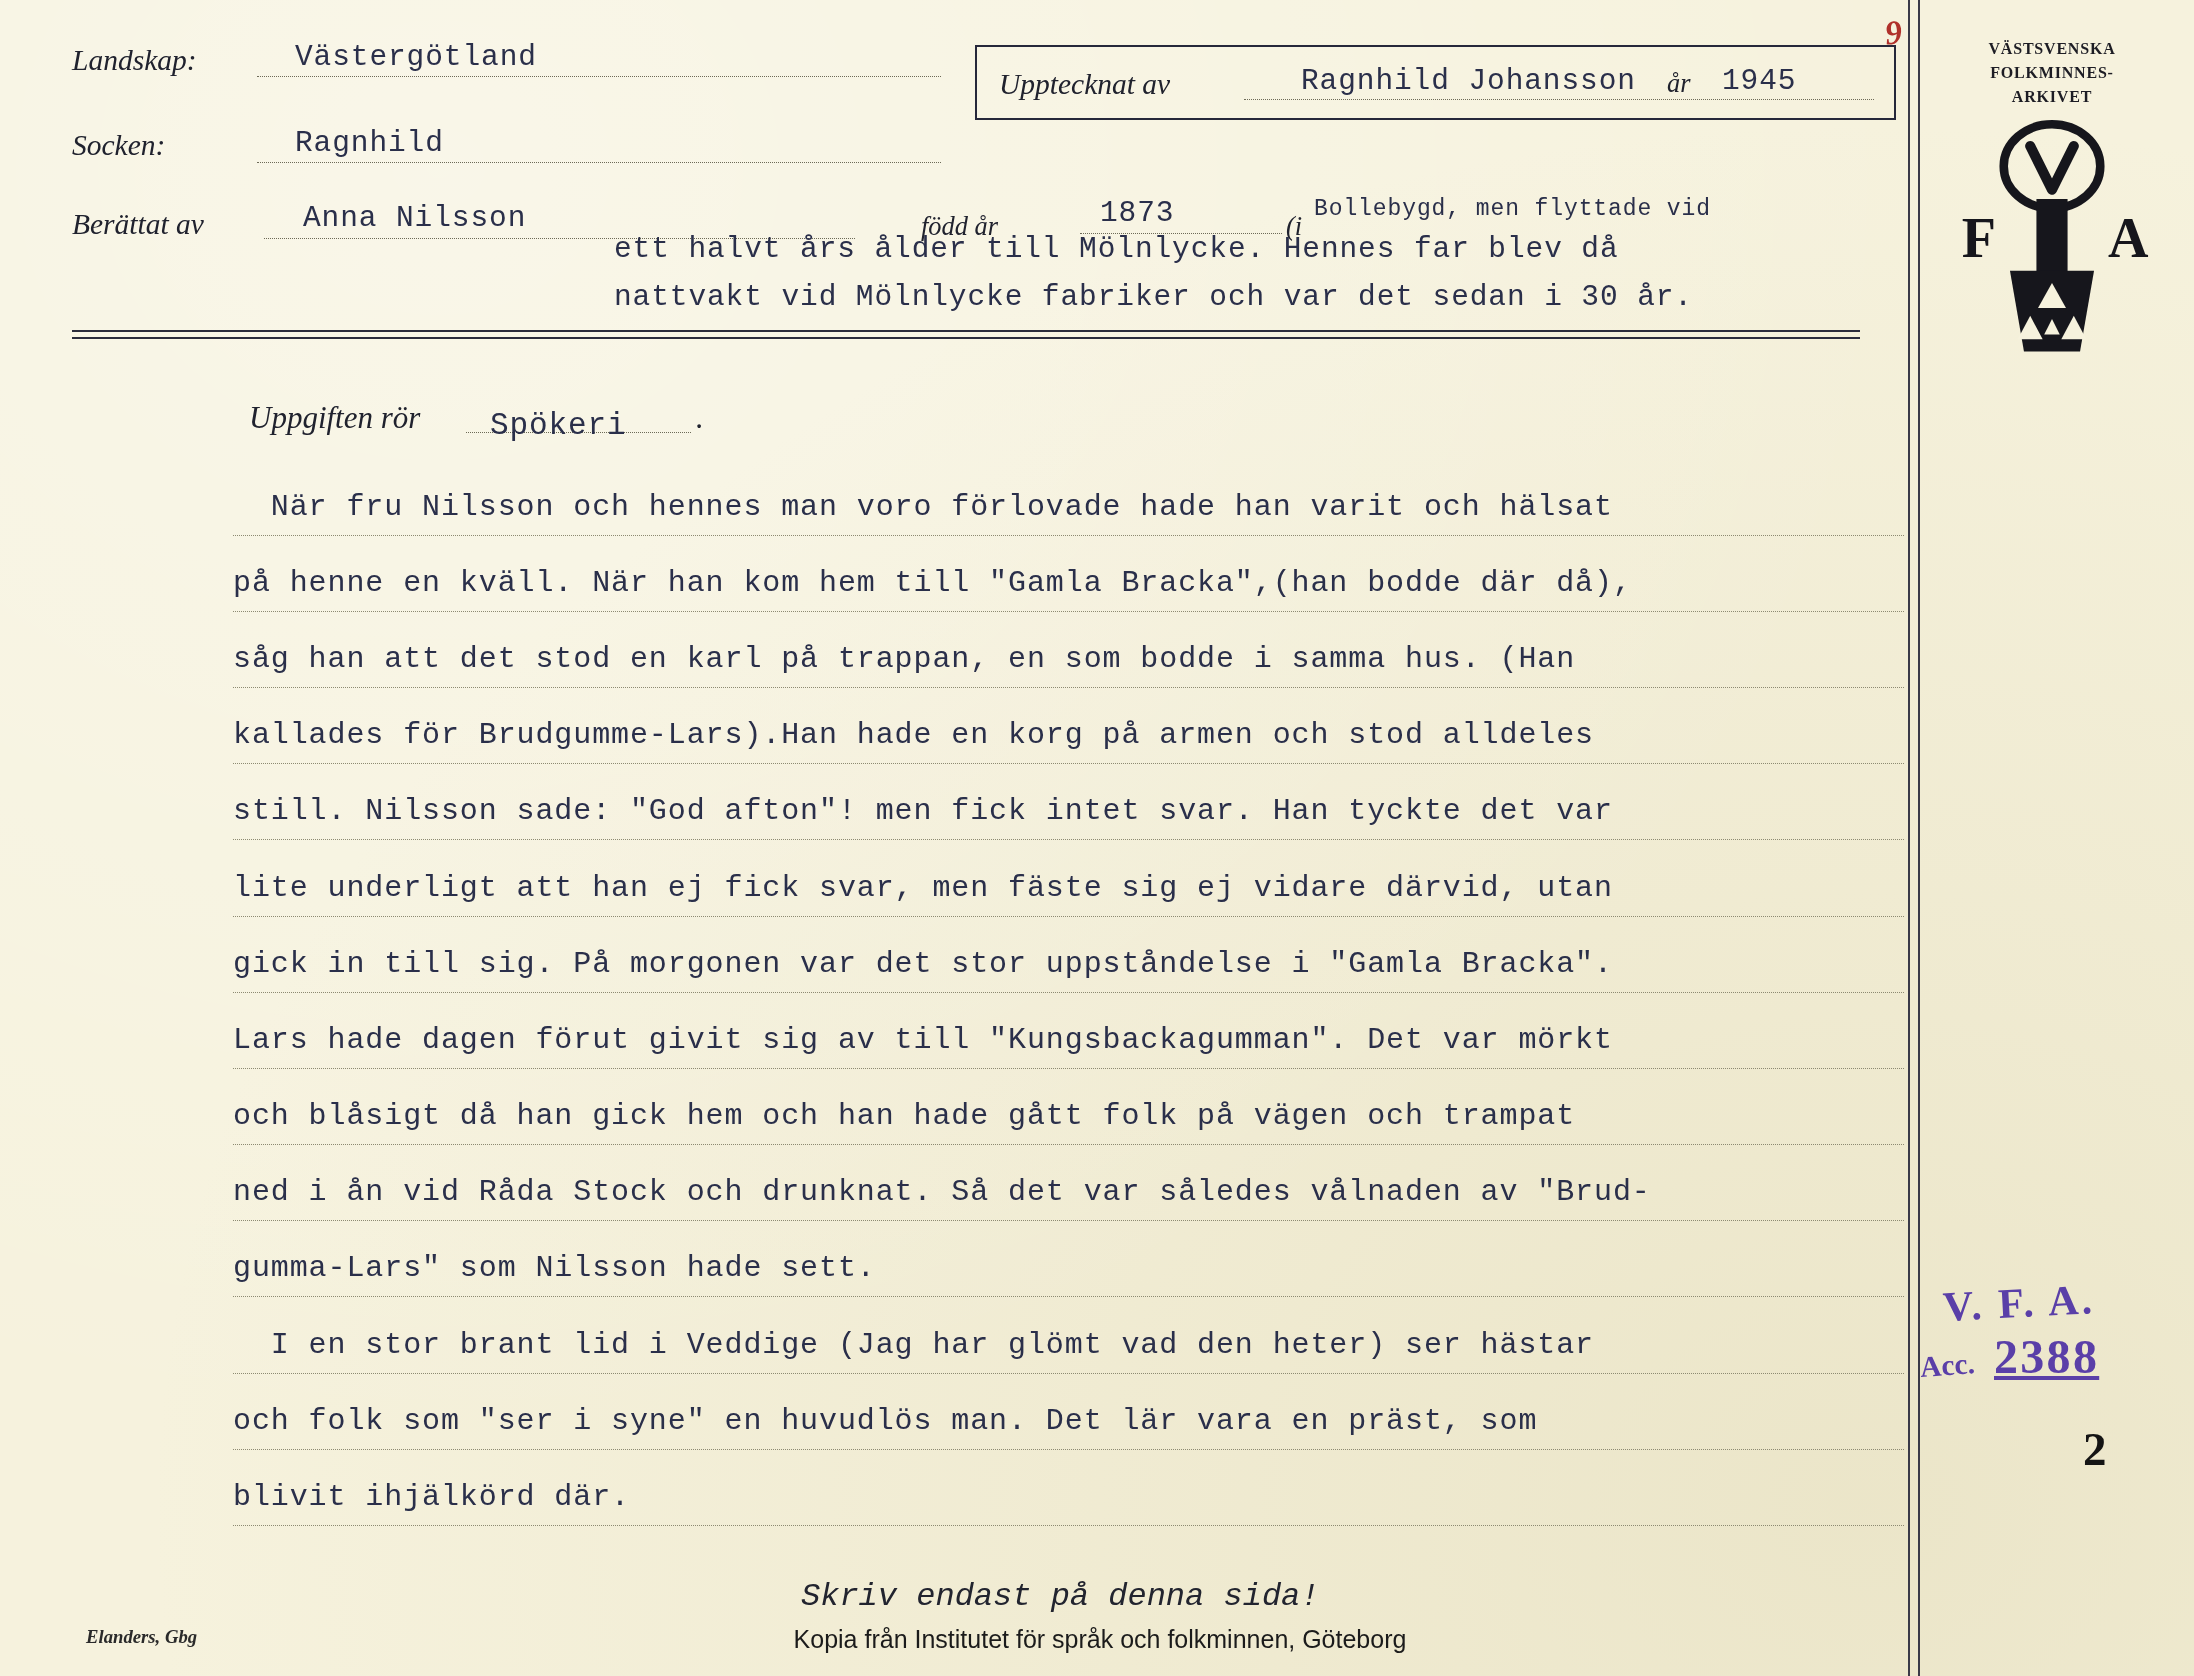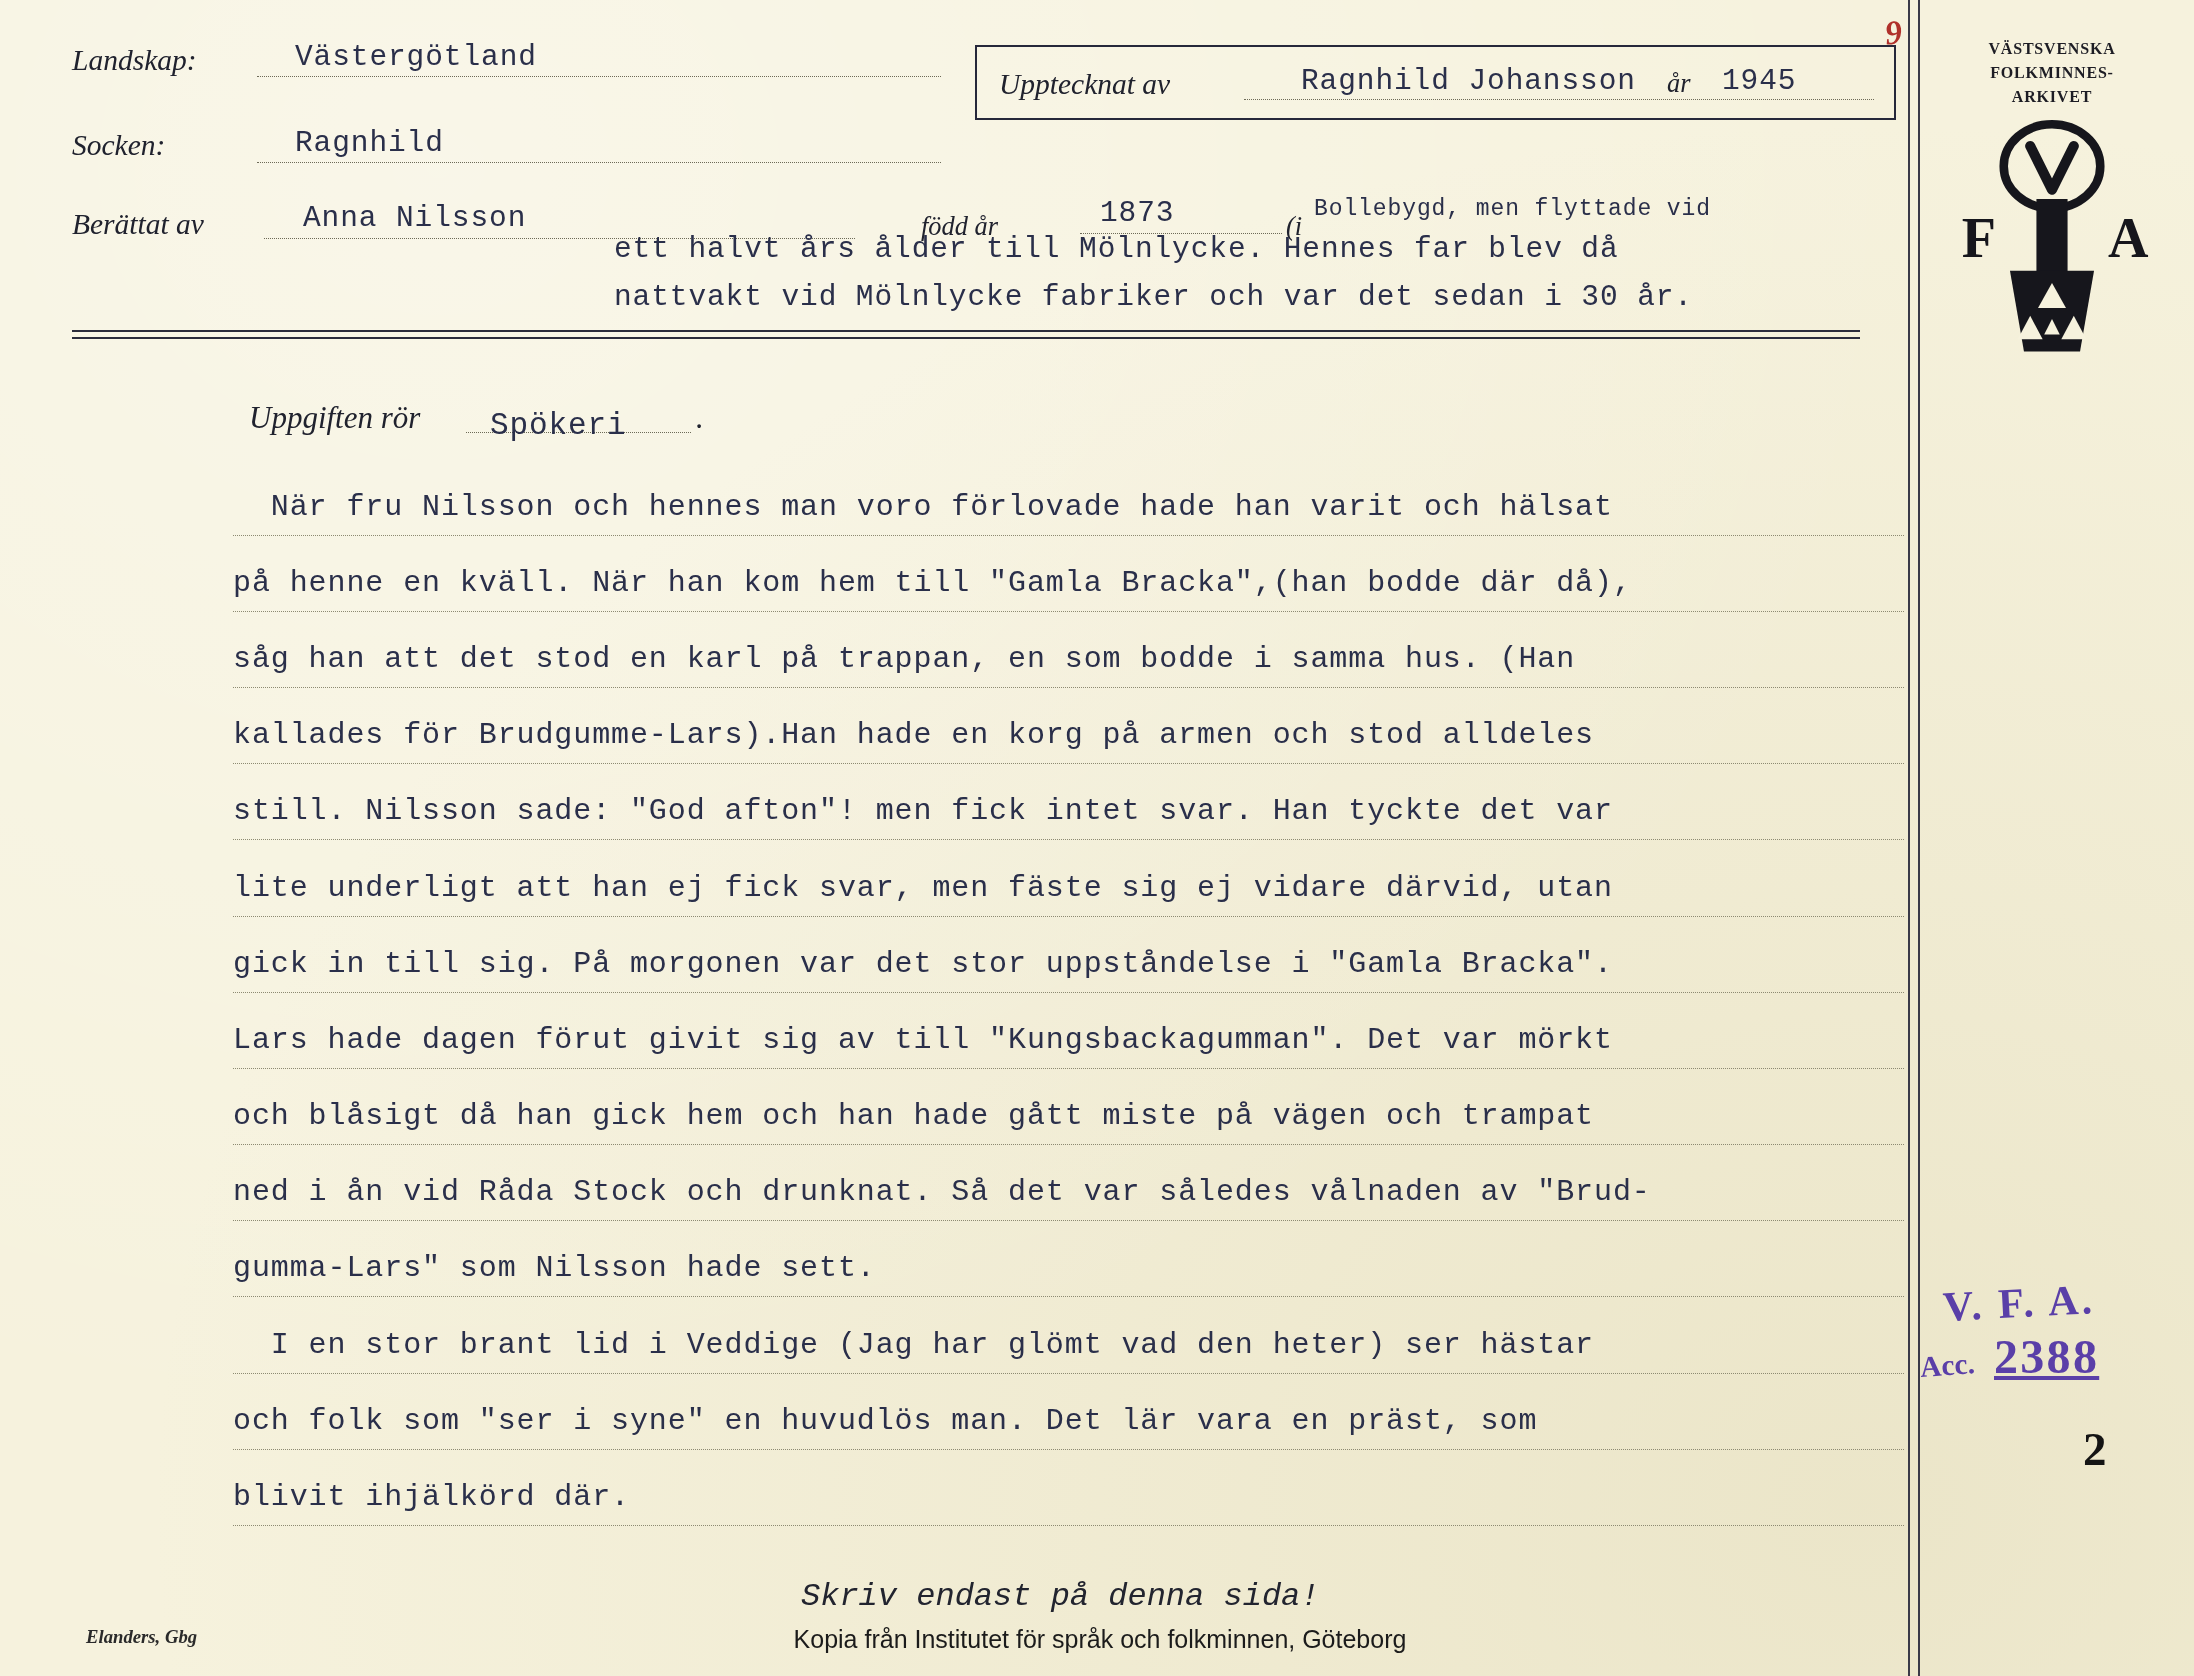--- a/index.html
+++ b/index.html
@@ -257,21 +257,21 @@
       <div class="bodyline tw" style="top: 718px;">kallades för Brudgumme-Lars).Han hade en korg på armen och stod alldeles</div>
       <div class="ruled" style="top: 839px;"></div>
       <div class="bodyline tw" style="top: 794px;">still. Nilsson sade: "God afton"! men fick intet svar. Han tyckte det var</div>
       <div class="ruled" style="top: 916px;"></div>
       <div class="bodyline tw" style="top: 871px;">lite underligt att han ej fick svar, men fäste sig ej vidare därvid, utan</div>
       <div class="ruled" style="top: 992px;"></div>
       <div class="bodyline tw" style="top: 947px;">gick in till sig. På morgonen var det stor uppståndelse i "Gamla Bracka".</div>
       <div class="ruled" style="top: 1068px;"></div>
       <div class="bodyline tw" style="top: 1023px;">Lars hade dagen förut givit sig av till "Kungsbackagumman". Det var mörkt</div>
       <div class="ruled" style="top: 1144px;"></div>
-      <div class="bodyline tw" style="top: 1099px;">och blåsigt då han gick hem och han hade gått miste på vägen och trampat</div>
+      <div class="bodyline tw" style="top: 1099px;">och blåsigt då han gick hem och han hade gått folk på vägen och trampat</div>
       <div class="ruled" style="top: 1220px;"></div>
       <div class="bodyline tw" style="top: 1175px;">ned i ån vid Råda Stock och drunknat. Så det var således vålnaden av "Brud-</div>
       <div class="ruled" style="top: 1296px;"></div>
       <div class="bodyline tw" style="top: 1251px;">gumma-Lars" som Nilsson hade sett.</div>
       <div class="ruled" style="top: 1373px;"></div>
       <div class="bodyline tw" style="top: 1328px;">  I en stor brant lid i Veddige (Jag har glömt vad den heter) ser hästar</div>
       <div class="ruled" style="top: 1449px;"></div>
       <div class="bodyline tw" style="top: 1404px;">och folk som "ser i syne" en huvudlös man. Det lär vara en präst, som</div>
       <div class="ruled" style="top: 1525px;"></div>
       <div class="bodyline tw" style="top: 1480px;">blivit ihjälkörd där.</div>

